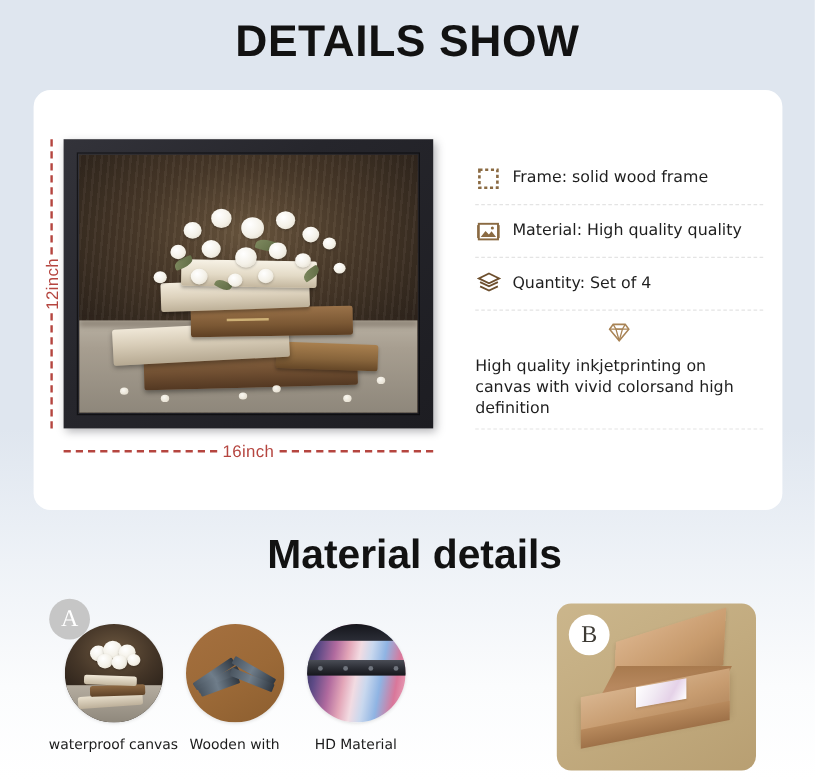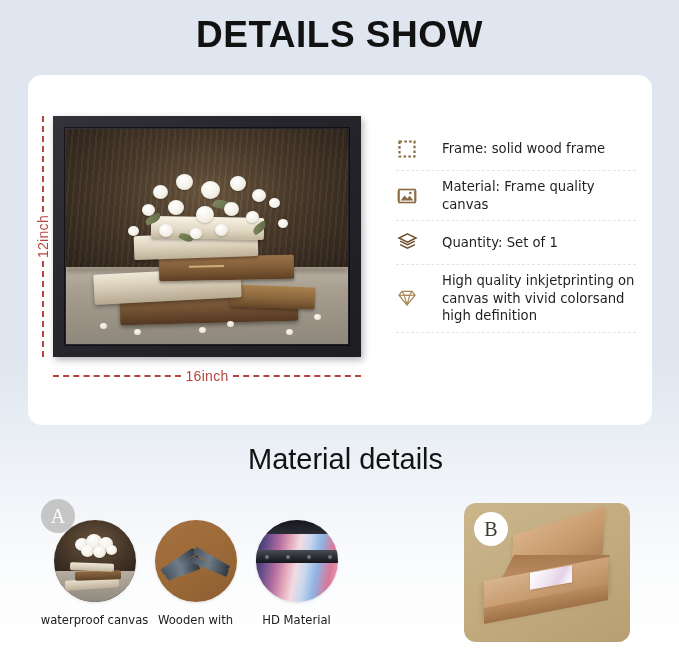--- a/index.html
+++ b/index.html
@@ -198,46 +198,46 @@
 
   
   .spec-list {
     position: absolute;
     left: 368px; top: 52px;
     width: 240px;
   }
   .spec-row {
     display: flex;
     align-items: center;
-    gap: 24px;
+    gap: 9px;
     min-height: 44px;
     padding: 7px 0;
     border-bottom: 1px dashed #e4e4e4;
   }
-  .spec-row:last-child { border-bottom: 1px dashed #e4e4e4; }
+  .spec-row:last-child { border-bottom: 1px dashed #e4e4e4; flex-direction: column; }
   .spec-ico {
     flex: 0 0 22px;
     width: 22px; height: 22px;
     display: flex; align-items: center; justify-content: center;
   }
   .spec-ico svg { display: block; }
   .spec-txt {
     font-size: 13.2px;
     line-height: 1.33;
     color: #1f1f1f;
     font-family: "DejaVu Sans", sans-serif;
   }
 
   
   .sub-head {
     position: absolute;
     top: 443px; left: 12px; right: 0;
     text-align: center;
-    font-size: 29px;
-    font-weight: normal;
+    font-size: 34px;
+    font-weight: bold;
     color: #121212;
   }
 
   .mat-row {
     position: absolute;
     top: 520px; left: 44px;
     width: 404px;
     display: flex;
     gap: 0;
   }
@@ -472,32 +472,32 @@
     <div class="spec-row">
       <span class="spec-ico">
         <svg width="20" height="20" viewBox="0 0 20 20">
           <rect x="2" y="3.5" width="16" height="13" fill="none" stroke="#8a6a42" stroke-width="1.6"></rect>
           <path d="M3.6 14.4 L7.6 9.4 L10.4 12.4 L12.6 9.8 L16.4 14.4 Z" fill="#8a6a42"></path>
           <circle cx="13.3" cy="7" r="1.3" fill="#8a6a42"></circle>
           <rect x="0.6" y="4.6" width="1.3" height="10.8" fill="#8a6a42"></rect>
           <rect x="18.1" y="4.6" width="1.3" height="10.8" fill="#8a6a42"></rect>
         </svg>
       </span>
-      <span class="spec-txt">Material: Frame quality canvas</span>
+      <span class="spec-txt">Material: High quality quality</span>
     </div>
 
     <div class="spec-row">
       <span class="spec-ico">
         <svg width="21" height="21" viewBox="0 0 21 21">
           <path d="M10.5 1.9 L19 6 L10.5 10.1 L2 6 Z" fill="none" stroke="#6d4f2e" stroke-width="1.5"></path>
           <path d="M3.1 9.1 L10.5 12.6 L17.9 9.1" fill="none" stroke="#6d4f2e" stroke-width="1.5"></path>
           <path d="M3.1 12.6 L10.5 16.1 L17.9 12.6" fill="none" stroke="#6d4f2e" stroke-width="1.5"></path>
         </svg>
       </span>
-      <span class="spec-txt">Quantity: Set of 1</span>
+      <span class="spec-txt">Quantity: Set of 4</span>
     </div>
 
     <div class="spec-row">
       <span class="spec-ico">
         <svg width="22" height="22" viewBox="0 0 22 22">
           <path d="M3 8.3 L6 4.3 L16 4.3 L19 8.3 L11 18 Z" fill="none" stroke="#a98456" stroke-width="1.3"></path>
           <path d="M3 8.3 L19 8.3" stroke="#a98456" stroke-width="1.1"></path>
           <path d="M6 4.3 L8.3 8.3 L11 18" stroke="#a98456" stroke-width="1.1" fill="none"></path>
           <path d="M16 4.3 L13.7 8.3 L11 18" stroke="#a98456" stroke-width="1.1" fill="none"></path>
           <path d="M8.3 8.3 L13.7 8.3" stroke="#a98456" stroke-width="1.1"></path>

